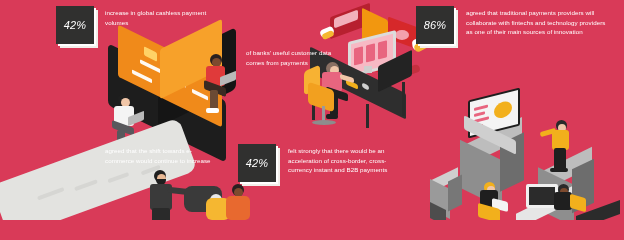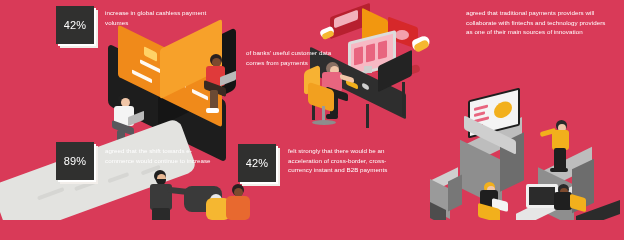--- a/index.html
+++ b/index.html
@@ -21,21 +21,21 @@
   .statbox .paper2{
     position:absolute;left:2px;top:2px;width:38px;height:38px;
     background:#ffffff;
   }
   .statbox .face{
     position:absolute;left:0;top:0;width:38px;height:38px;
     background:#30302f;
     display:flex;align-items:center;justify-content:center;
   }
   .statbox .face span{
-    color:#ffffff;font-size:11px;letter-spacing:.2px;font-weight:400;
+    color:#ffffff;font-size:11px;letter-spacing:.2px;font-weight:400;font-style:italic;
   }
   .calltext{
     position:absolute;color:#ffffff;font-size:6.2px;line-height:1.55;
     letter-spacing:.05px;
   }
 
   
   .art{position:absolute;}
 
   
@@ -314,31 +314,31 @@
       <div class="paper2"></div>
       <div class="face">
         <span>42%</span>
       </div>
     </div>
   </div>
   <div class="calltext" style="left:105px;top:8px;width:118px;">increase in global cashless payment volumes</div>
 
   <div class="calltext" style="left:246px;top:48px;width:86px;">of banks' useful customer data comes from payments</div>
 
-  <div class="calltext" style="left:466px;top:8px;width:142px;">agreed that traditional payments providers will collaborate with fintechs and technology providers as one of their main sources of innovation</div>
-
-  <div class="callout" style="left:56px;top:142px;">
+  <div class="callout" style="left:416px;top:6px;">
     <div class="statbox">
       <div class="paper"></div>
       <div class="paper2"></div>
       <div class="face">
-        <span>89%</span>
+        <span>86%</span>
       </div>
     </div>
   </div>
+  <div class="calltext" style="left:466px;top:8px;width:142px;">agreed that traditional payments providers will collaborate with fintechs and technology providers as one of their main sources of innovation</div>
+
   <div class="calltext" style="left:105px;top:146px;width:116px;">agreed that the shift towards e-commerce would continue to increase</div>
 
   <div class="callout" style="left:238px;top:144px;">
     <div class="statbox">
       <div class="paper"></div>
       <div class="paper2"></div>
       <div class="face">
         <span>42%</span>
       </div>
     </div>

